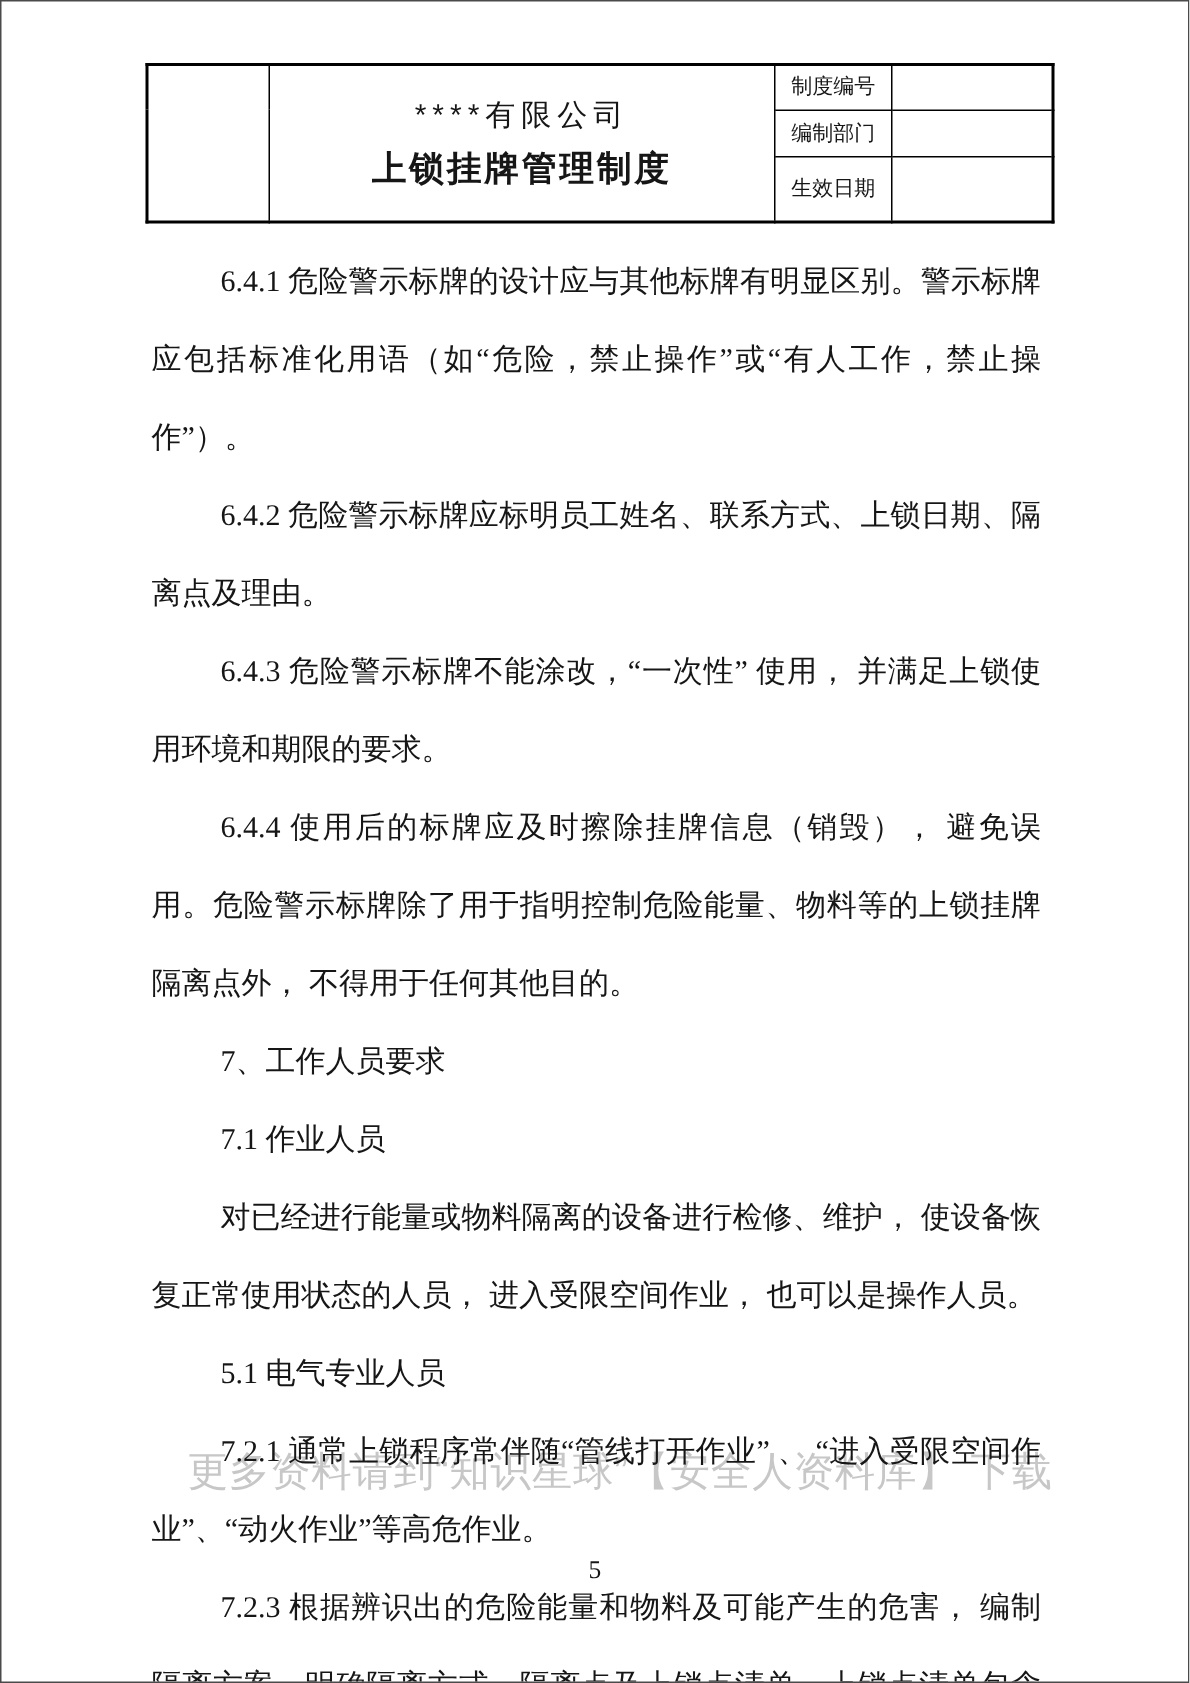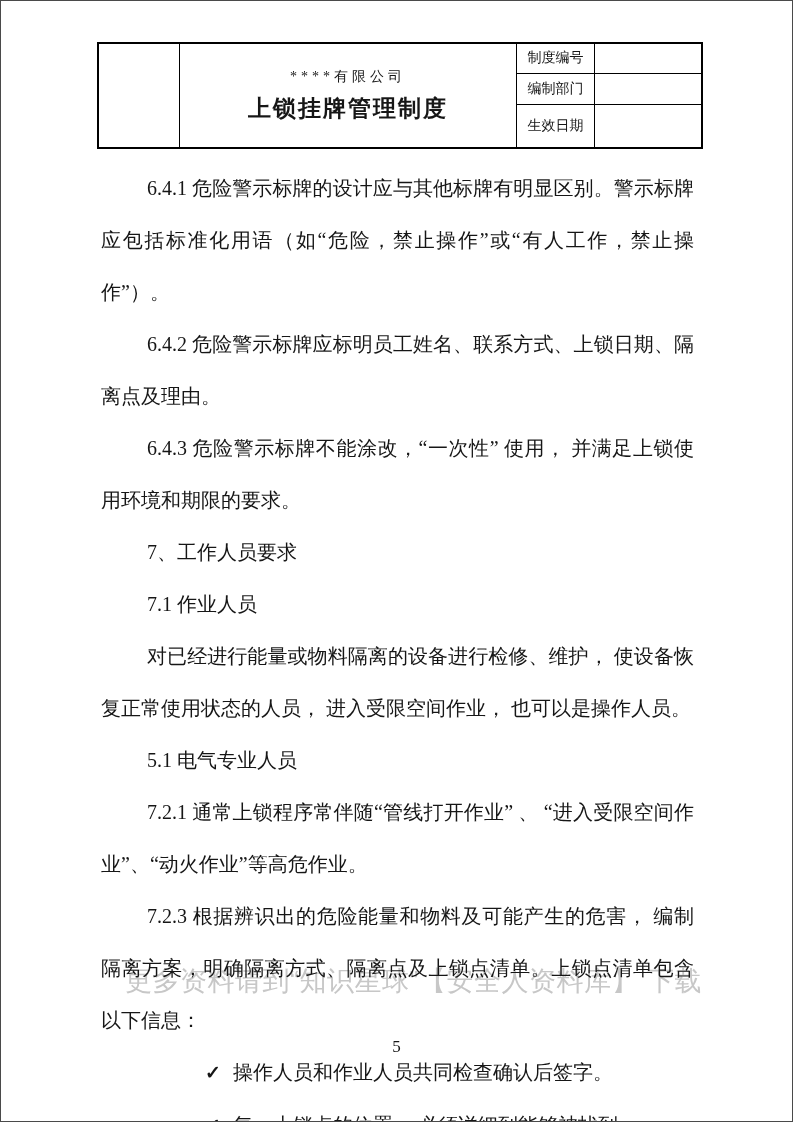--- a/index.html
+++ b/index.html
@@ -29,23 +29,23 @@
   .row-1 { height: 30px; }
   .row-2 { height: 31px; }
   .row-3 { height: 44px; }
   .cell-corner { width: 80px; }
   .cell-title  { width: 336px; text-align: center; }
   .cell-label  { width: 77px;  text-align: center;
                  font-family: "Liberation Sans", "DejaVu Sans", sans-serif;
                  font-size: 14px; }
   .cell-value  { width: 106px; }
   .company {
-    font-size: 14px;
+    font-size: 20px;
     letter-spacing: 4px;
-    font-family: Liberation Serif, serif;
+    font-family: Liberation Sans, sans-serif;
   }
   .doc-title {
     margin-top: 7px;
     font-size: 23px;
     font-weight: bold;
     letter-spacing: 2px;
     font-family: "Liberation Sans", "DejaVu Sans", sans-serif;
     text-align: center;
   }
 
@@ -123,20 +123,21 @@
       <td class="cell-label">生效日期</td>
       <td class="cell-value"></td>
     </tr>
   </tbody>
     </table>
 
   <div class="doc-body">
       <p>6.4.1 危险警示标牌的设计应与其他标牌有明显区别。警示标牌应包括标准化用语（如“危险，禁止操作”或“有人工作，禁止操作”）。</p>
       <p>6.4.2 危险警示标牌应标明员工姓名、联系方式、上锁日期、隔离点及理由。</p>
       <p>6.4.3 危险警示标牌不能涂改，“一次性” 使用， 并满足上锁使用环境和期限的要求。</p>
+      <p>6.4.4 使用后的标牌应及时擦除挂牌信息（销毁）， 避免误用。危险警示标牌除了用于指明控制危险能量、物料等的上锁挂牌隔离点外， 不得用于任何其他目的。</p>
       <p>7、工作人员要求</p>
       <p>7.1 作业人员</p>
       <p>对已经进行能量或物料隔离的设备进行检修、维护， 使设备恢复正常使用状态的人员， 进入受限空间作业， 也可以是操作人员。</p>
       <p>5.1 电气专业人员</p>
       <p>7.2.1 通常上锁程序常伴随“管线打开作业” 、 “进入受限空间作业”、“动火作业”等高危作业。</p>
       <p>7.2.3 根据辨识出的危险能量和物料及可能产生的危害， 编制隔离方案，明确隔离方式、隔离点及上锁点清单。上锁点清单包含以下信息：</p>
       <div class="bullet"><span class="check">✓</span><span>操作人员和作业人员共同检查确认后签字。</span></div>
       <div class="bullet"><span class="check">✓</span><span>每一上锁点的位置， 必须详细到能够被找到。</span></div>
     </div>
 

